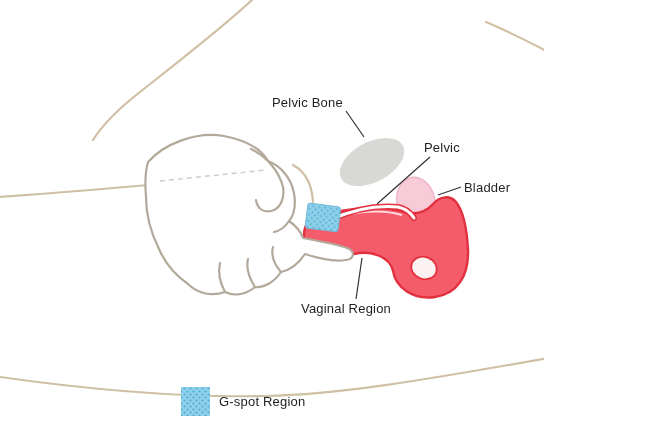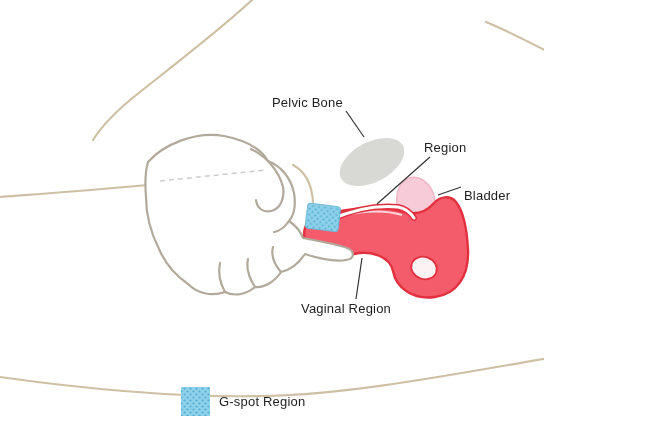--- a/index.html
+++ b/index.html
@@ -106,19 +106,19 @@
       <line x1="346" y1="111" x2="364" y2="137"></line>
       <line x1="430" y1="157" x2="377" y2="204"></line>
       <line x1="461" y1="187" x2="438" y2="195"></line>
       <line x1="356" y1="299" x2="362" y2="258"></line>
     </g>
 
     <rect x="181" y="387" width="29" height="29" fill="url(#gdots)"></rect>
   </svg>
 
   <span class="diagram-label" style="left:272px;top:95px;">Pelvic Bone</span>
-  <span class="diagram-label" style="left:424px;top:140px;">Region</span>
-  <span class="diagram-label" style="left:464px;top:188px;">Bladder</span>
+  <span class="diagram-label" style="left:424px;top:140px;">Pelvic</span>
+  <span class="diagram-label" style="left:464px;top:180px;">Bladder</span>
   <span class="diagram-label" style="left:301px;top:301px;">Vaginal Region</span>
   <span class="diagram-label" style="left:219px;top:394px;text-align:center;">G-spot Region</span>
 
   <span class="watermark" style="left:566px;top:396px;">知乎</span>
 </div>
 
 </body></html>

